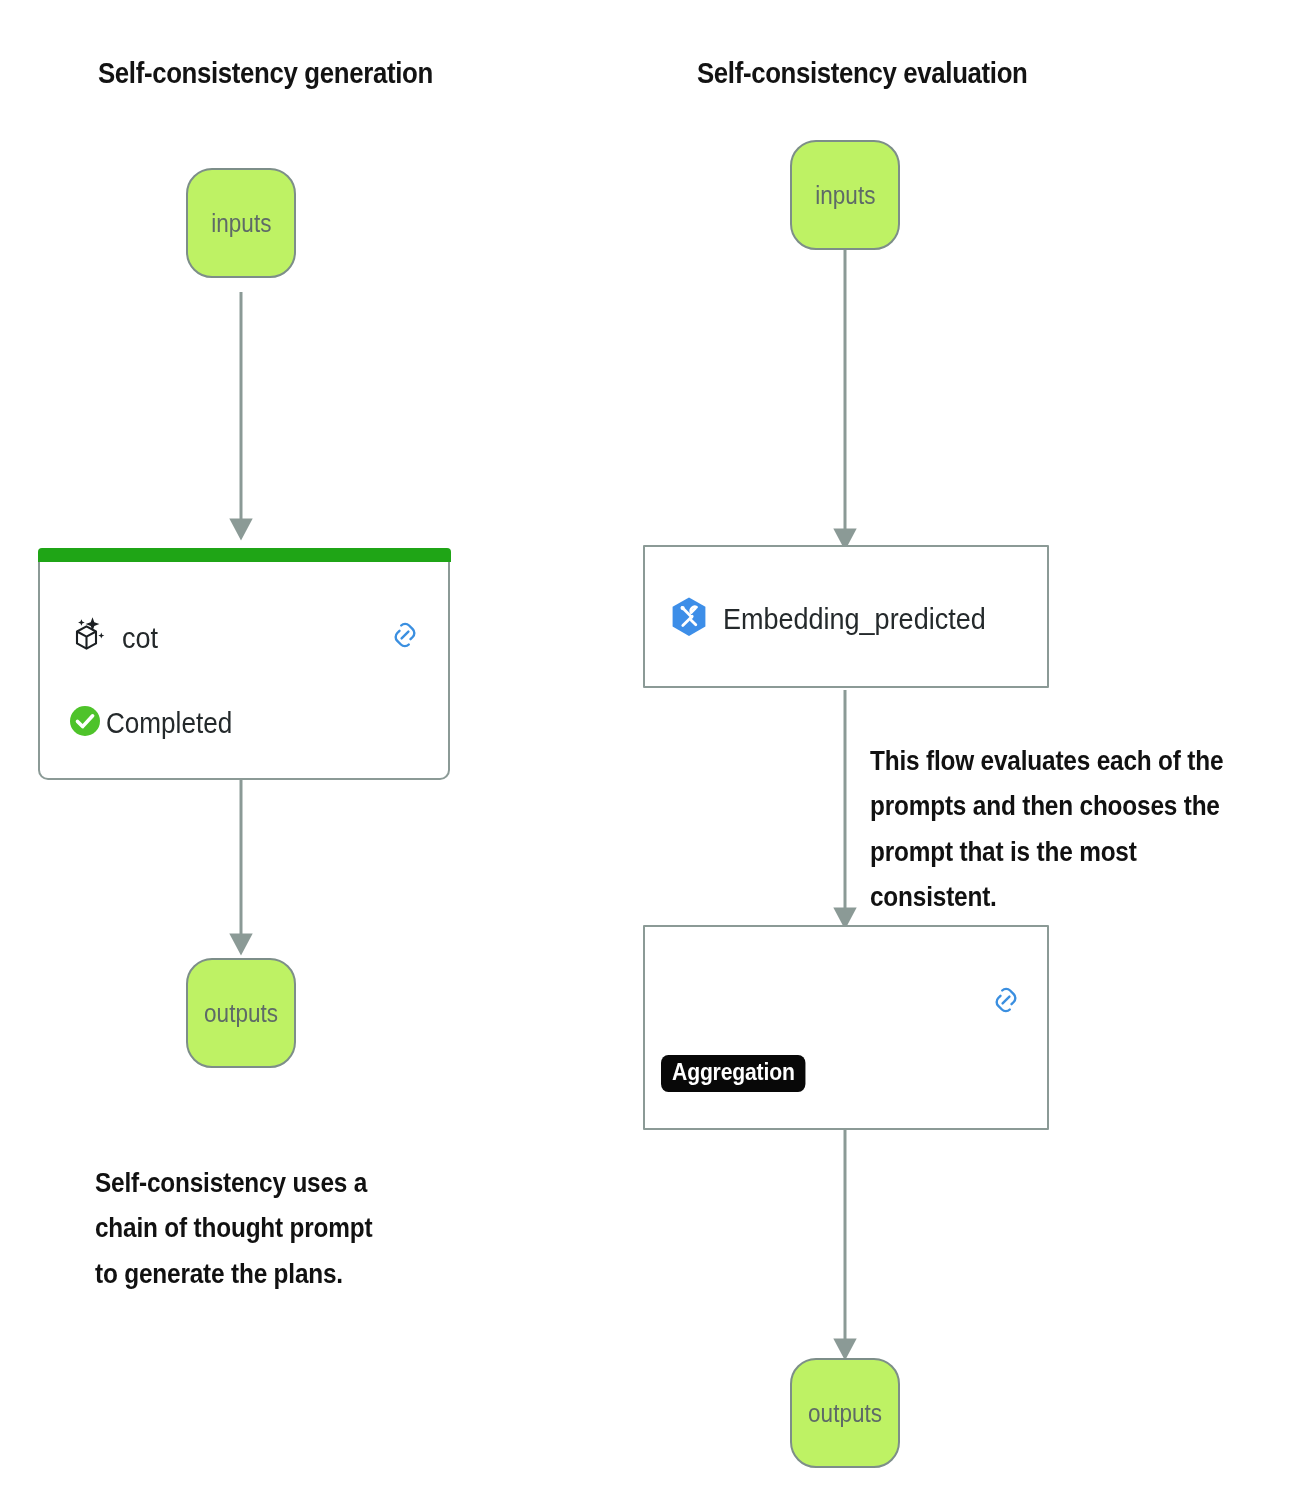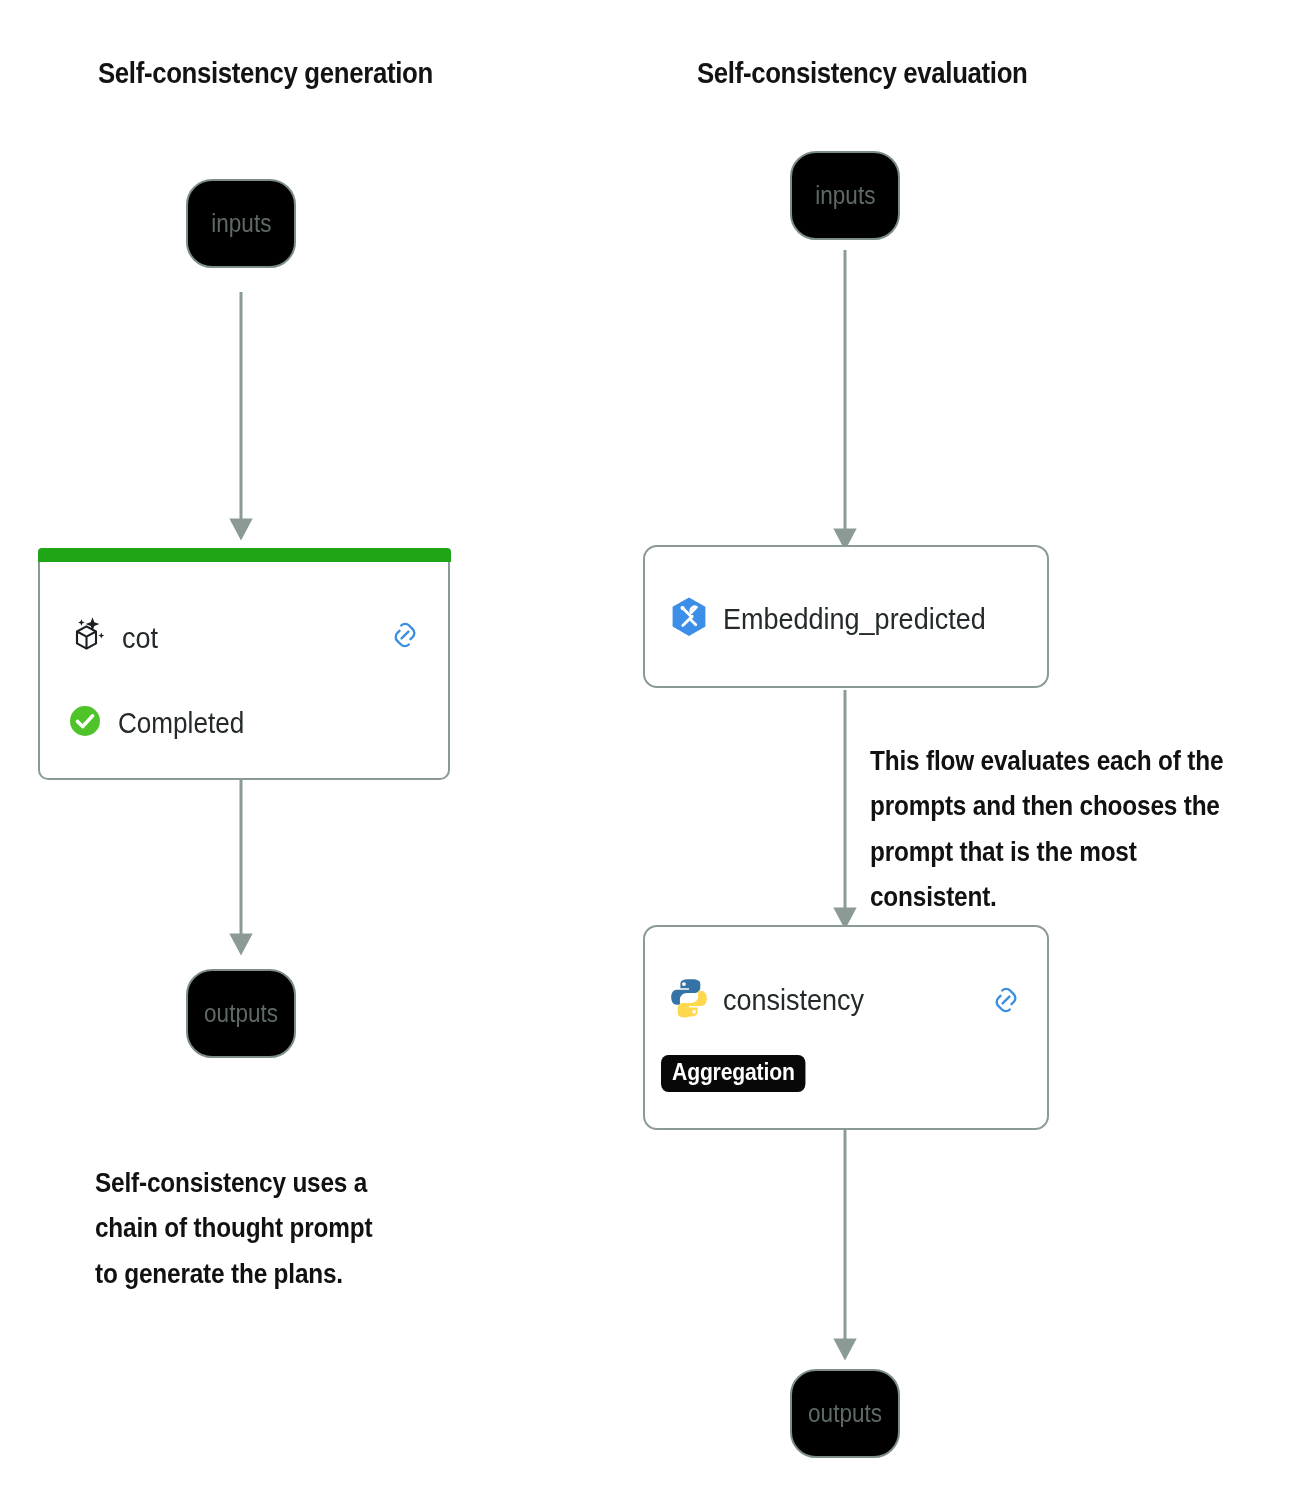--- a/index.html
+++ b/index.html
@@ -33,45 +33,44 @@
     transform-origin: left center;
     white-space: nowrap;
   }
   #title-left  { left: 98px;  top: 56px; }
   #title-right { left: 697px; top: 56px; }
 
   
   .io-node {
     position: absolute;
     width: 110px;
-    height: 89px;
+    height: 110px;
     box-sizing: border-box;
     border: 2.5px solid #7d8e89;
     border-radius: 26px;
-    background: #000000;
+    background: #bef264;
     display: flex;
     align-items: center;
     justify-content: center;
-    margin-top: 11px;
   }
   .io-node .io-label {
     font-size: 25px;
     color: #5e6a67;
     font-family: "Liberation Sans Narrow", "Liberation Sans", sans-serif;
     transform: scaleX(0.9);
     letter-spacing: 0px;
   }
 
   
   .card {
     position: absolute;
     box-sizing: border-box;
     background: #ffffff;
     border: 2.5px solid #8b9a96;
-    border-radius: 14px;
+    border-radius: 1px;
   }
   .card.has-topbar {
     border-top: none;
     border-radius: 0 0 10px 10px;
     padding-left: 38px;
   }
   .card-topbar {
     position: absolute;
     left: -2.5px;
     right: -2.5px;
@@ -88,21 +87,21 @@
     font-size: 30px;
     color: #24292b;
     font-family: "Liberation Sans Narrow", "Liberation Sans", sans-serif;
     transform: scaleX(0.9);
     transform-origin: left center;
     white-space: nowrap;
   }
   .card-status {
     display: flex;
     align-items: center;
-    gap: 16px;
+    gap: 4px;
   }
   .card-status-text {
     font-size: 29px;
     color: #24292b;
     font-family: "Liberation Sans Narrow", "Liberation Sans", sans-serif;
     transform: scaleX(0.9);
     transform-origin: left center;
   }
 
   .link-icon {
@@ -241,31 +240,20 @@
           <path d="M13.8 30.6 l9.4 -9.4" stroke="#ffffff" stroke-width="2.8" stroke-linecap="round"></path>
           <path d="M26.8 29.8 l-4.6 -4.6" stroke="#ffffff" stroke-width="2.8" stroke-linecap="round"></path>
           <circle cx="13.6" cy="13.1" r="2.1" fill="#ffffff"></circle>
         </svg>
       </span>
       <span class="card-title">Embedding_predicted</span>
     </div>
   </div>
 
   <div class="card" style="left:643px; top:925px; width:406px; height:205px;">
-    <div class="card-row" style="position:absolute; left:24px; top:50px;">
-      <span>
-        <svg width="40" height="42" viewBox="0 0 40 42">
-          <path d="M19.6 2.2 c-4.5 0 -8.2 0.8 -8.2 4.6 v4.4 h8.6 v1.6 H8.3 c-3.6 0 -6.1 2.4 -6.1 7.5 c0 4.5 2.1 7.4 5.6 7.4 h3.1 v-5.2 c0 -3.7 3.1 -6.6 6.8 -6.6 h8.3 c3 0 5.3 -2.4 5.3 -5.3 V6.8 c0 -3 -2.6 -4.6 -8.4 -4.6 z" fill="#3572a5"></path>
-          <circle cx="14.9" cy="7.1" r="1.9" fill="#ffffff"></circle>
-          <path d="M20.4 39.6 c4.5 0 8.2 -0.8 8.2 -4.6 v-4.4 h-8.6 v-1.6 h11.7 c3.6 0 6.1 -2.4 6.1 -7.5 c0 -4.5 -2.1 -7.4 -5.6 -7.4 h-3.1 v5.2 c0 3.7 -3.1 6.6 -6.8 6.6 h-8.3 c-3 0 -5.3 2.4 -5.3 5.3 v4.8 c0 3 2.6 4.6 8.4 4.6 z" fill="#ffd84d"></path>
-          <circle cx="25.1" cy="34.7" r="1.9" fill="#ffffff"></circle>
-        </svg>
-      </span>
-      <span class="card-title">consistency</span>
-    </div>
 
     <span class="link-icon" style="right:24px; top:56px;">
       <svg width="34" height="34" viewBox="0 0 34 34">
         <path d="M13.2 7.5 a5.6 5.6 0 0 1 7.9 0 l3.6 3.6 a5.6 5.6 0 0 1 0 7.9 l-2.2 2.2" fill="none" stroke="#3b8fe0" stroke-width="2.4" stroke-linecap="round"></path>
         <path d="M20.8 26.5 a5.6 5.6 0 0 1 -7.9 0 l-3.6 -3.6 a5.6 5.6 0 0 1 0 -7.9 l2.2 -2.2" fill="none" stroke="#3b8fe0" stroke-width="2.4" stroke-linecap="round"></path>
         <path d="M13.6 20.4 l6.8 -6.8" fill="none" stroke="#3b8fe0" stroke-width="2.4" stroke-linecap="round"></path>
       </svg>
     </span>
 
     <span class="badge" style="position:absolute; left:16px; top:128px;">Aggregation</span>

